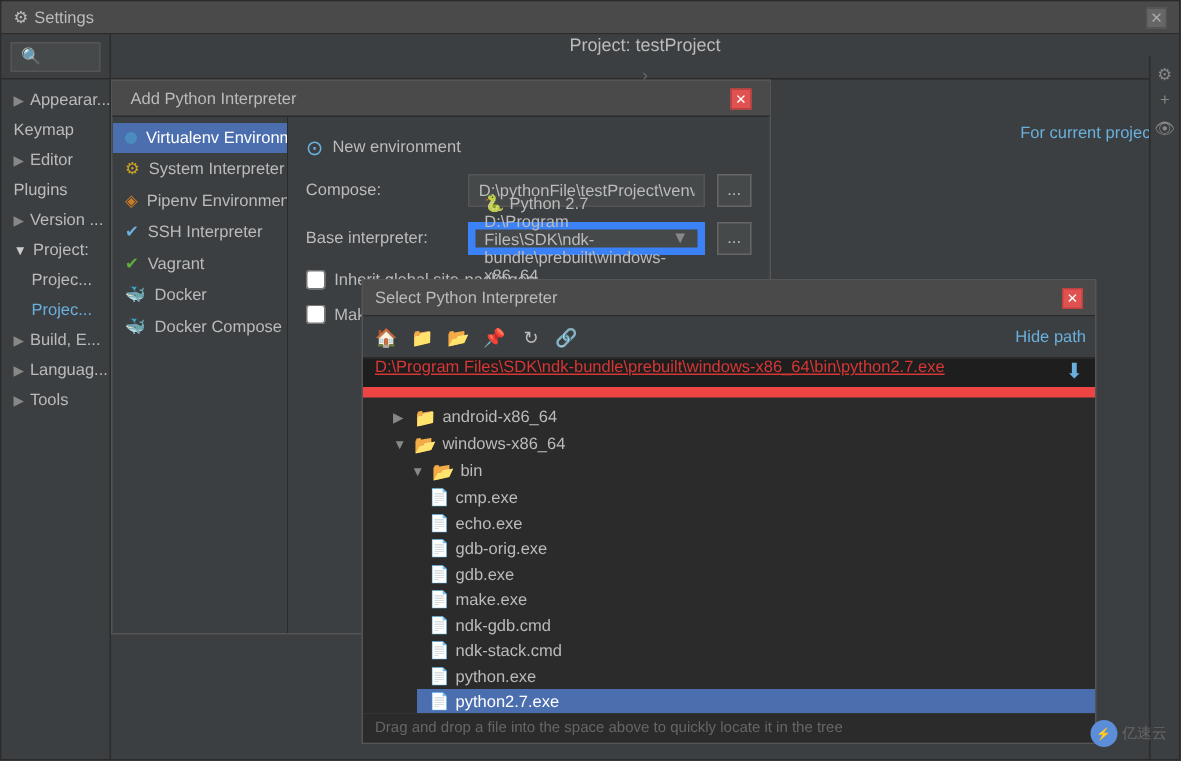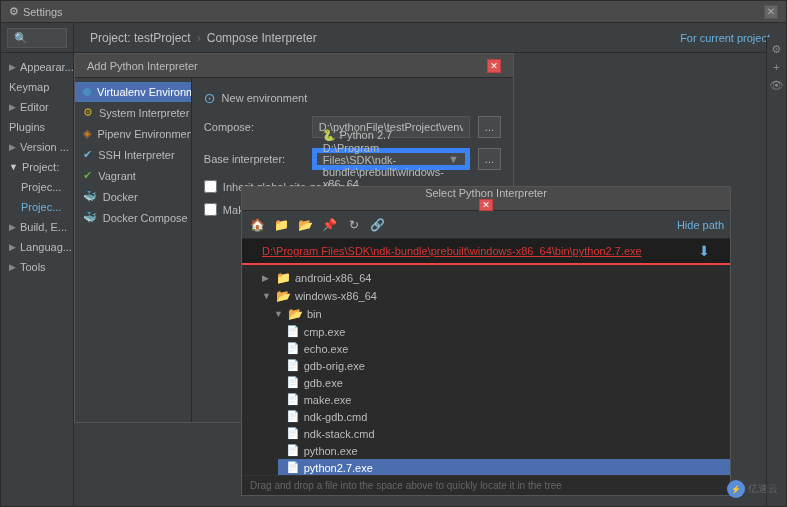--- a/index.html
+++ b/index.html
@@ -53,20 +53,21 @@
       font-size: 11px; padding: 2px 6px; height: 20px;
     }
 
     
     .settings-header {
       height: 36px; background: #3c3f41;
       border-bottom: 1px solid #2b2b2b;
       display: flex; align-items: center;
       padding: 0 16px;
       gap: 6px;
+      flex-direction: column;
     }
 
     .settings-right { flex: 1; display: flex; flex-direction: column; overflow: hidden; }
 
     
     .add-interpreter-dialog {
       position: absolute;
       top: 52px; left: 73px;
       width: 440px; height: 370px;
       background: #3c3f41;
@@ -142,21 +143,21 @@
       z-index: 20;
       display: flex; flex-direction: column;
     }
     .select-title-bar {
       background: #4a4a4a;
       height: 24px;
       display: flex; align-items: center;
       padding: 0 8px;
       justify-content: space-between;
       border-bottom: 1px solid #2b2b2b;
-      color: #bbb; font-size: 11px; flex-direction: column;
+      color: #bbb; font-size: 11px;
     }
     .select-close {
       width: 14px; height: 14px;
       background: #e05252; color: #fff; font-size: 9px;
       display: flex; align-items: center; justify-content: center;
       cursor: pointer; border: 1px solid #c04040;
     }
     .select-toolbar {
       height: 28px; background: #3c3f41;
       border-bottom: 1px solid #2b2b2b;
@@ -168,23 +169,23 @@
     .toolbar-btn {
       background: transparent; border: 1px solid transparent;
       color: #bbb; font-size: 12px; width: 20px; height: 20px;
       display: flex; align-items: center; justify-content: center;
       cursor: pointer;
     }
     .hide-path-btn { color: #6ab0de; font-size: 11px; cursor: pointer; background: none; border: none; margin-left: 40px; }
 
     .path-bar {
       height: 26px; background: #1e1e1e;
-      display: flex; align-items: center;
-      padding: 0 20px;
-      border-bottom: 2px solid #ef4444;
+      display: flex; align-items: flex-start;
+      padding: 0 8px;
+      border-bottom: 7px solid #ef4444;
       gap: 4px;
     }
     .path-text { color: #d73636; font-size: 11px; flex: 1; text-decoration: underline; text-decoration-color: #d73636; }
     .path-download { color: #6ab0de; font-size: 14px; cursor: pointer; }
 
     .file-tree {
       flex: 1; overflow-y: auto;
       background: #2b2b2b;
       padding: 4px 0;
     }

